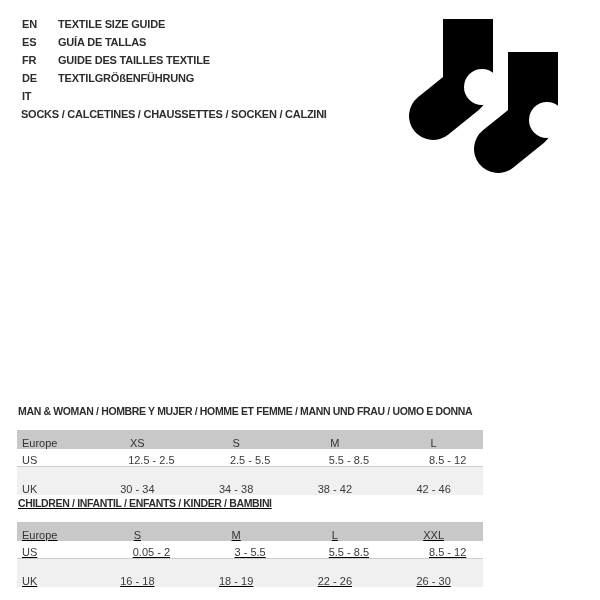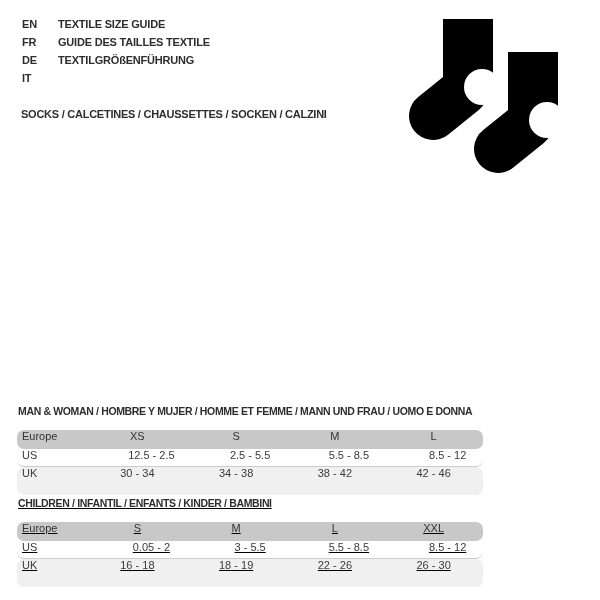--- a/index.html
+++ b/index.html
@@ -22,34 +22,38 @@
   
   .socks-svg{position:absolute;left:400px;top:10px;width:190px;height:180px;}
   
   .size-table{position:absolute;left:17px;width:466px;}
   .size-table.t1{top:404px;}
   .size-table.t2{top:496px;text-decoration:underline;}
   .tbl-title{
     font-size:10.5px;font-weight:700;color:#2d2d2d;letter-spacing:-0.35px;
     white-space:nowrap;height:14px;line-height:14px;margin:0 0 12px 1px;
   }
-  .trow{display:flex;align-items:flex-start;font-size:11px;color:#3a3a3a;border-radius:7px;}
+  .trow{display:flex;align-items:flex-end;font-size:11px;color:#3a3a3a;}
   .trow.head{background:#c8c8c8;height:19px;color:#333333;}
   .trow.r-us{height:17px;background:#ffffff;border-bottom:1px solid #cccccc;gap:28px;}
   .trow.r-uk{height:28px;background:#f0f0f0;}
   .c0{flex:0 0 66px;width:66px;padding-left:5px;text-align:left;white-space:nowrap;}
   .cs{flex:1 1 0;text-align:center;white-space:nowrap;}
 </style>
 </head>
 <body>
 
 <div class="lang-block">
   <div class="lang-row">
     <span class="lang-code">EN</span>
     <span class="lang-label">TEXTILE SIZE GUIDE</span>
+  </div>
+  <div class="lang-row">
+    <span class="lang-code">ES</span>
+    <span class="lang-label">GUÍA DE TALLAS</span>
   </div>
   <div class="lang-row">
     <span class="lang-code">FR</span>
     <span class="lang-label">GUIDE DES TAILLES TEXTILE</span>
   </div>
   <div class="lang-row">
     <span class="lang-code">DE</span>
     <span class="lang-label">TEXTILGRÖßENFÜHRUNG</span>
   </div>
   <div class="lang-row">

